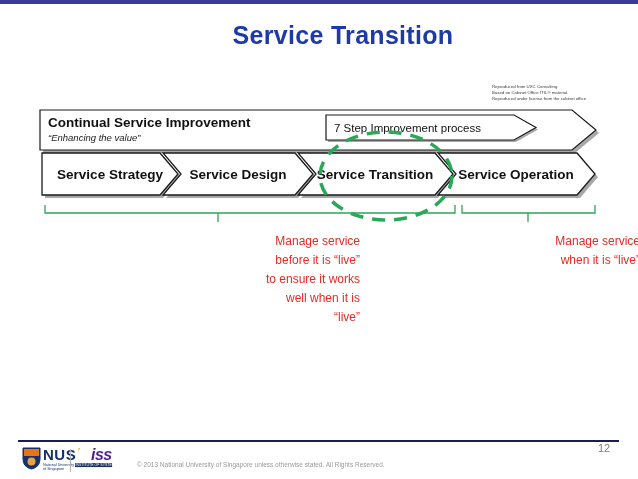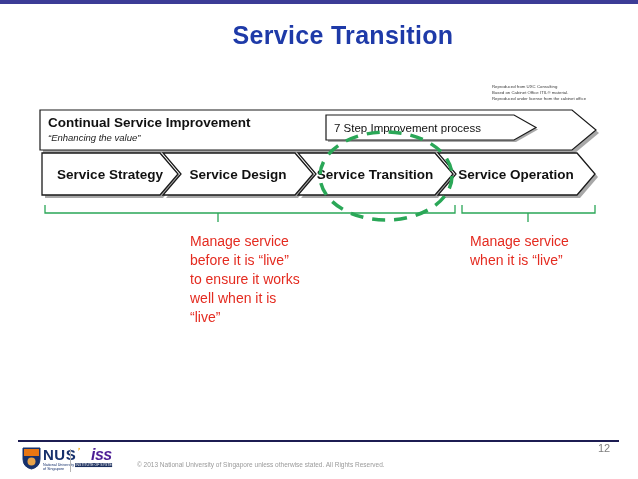--- a/index.html
+++ b/index.html
@@ -18,22 +18,23 @@
     font-size:6px; line-height:8px; color:#3a3a3a;
     transform:scale(0.72); transform-origin:0 0; white-space:pre-line;
   }
   .diagram { position:absolute; left:0; top:100px; width:638px; height:135px; }
   .diagram text { font-family:"Liberation Sans", sans-serif; }
   .box-label   { font-size:13.5px; font-weight:bold; fill:#111; }
   .csi-title   { font-size:13.5px; font-weight:bold; fill:#111; }
   .csi-sub     { font-size:9.5px; font-style:italic; fill:#222; }
   .step-label  { font-size:11.5px; fill:#111; }
   .note {
-    position:absolute; color:#e42b20; font-size:14px; line-height:19px;
+    position:absolute; color:#e42b20; font-size:12px; line-height:19px;
     white-space:pre-line;
+    text-align:right;
   }
   #note-left  { left:190px; top:232px; width:170px; }
   #note-right { left:470px; top:232px; width:170px; }
   .footer-line { position:absolute; left:18px; top:440px; width:601px; height:2px; background:#1c1c52; }
   .nus-logo { position:absolute; left:22px; top:447px; display:flex; align-items:flex-start; }
   .nus-shield { width:19px; height:23px; margin-right:2px; }
   .nus-text-wrap { display:flex; flex-direction:column; }
   .nus-abbr { font-size:15px; font-weight:bold; color:#16306b; line-height:15px; letter-spacing:0.5px; }
   .nus-sub  { font-size:6px; color:#16306b; line-height:6px; transform:scale(0.62); transform-origin:0 0; white-space:pre-line; margin-top:1px; }
   .logo-divider { position:absolute; left:70px; top:449px; width:1px; height:23px; background:#b5b5b5; }

